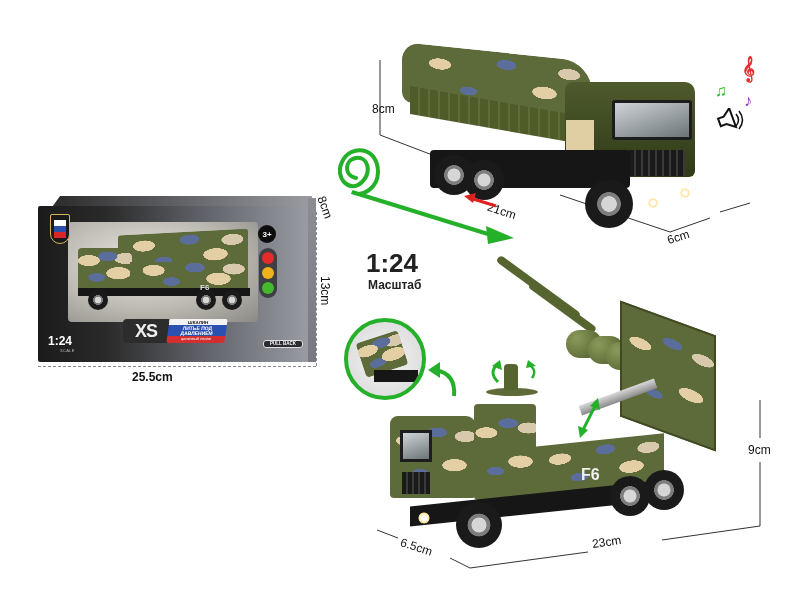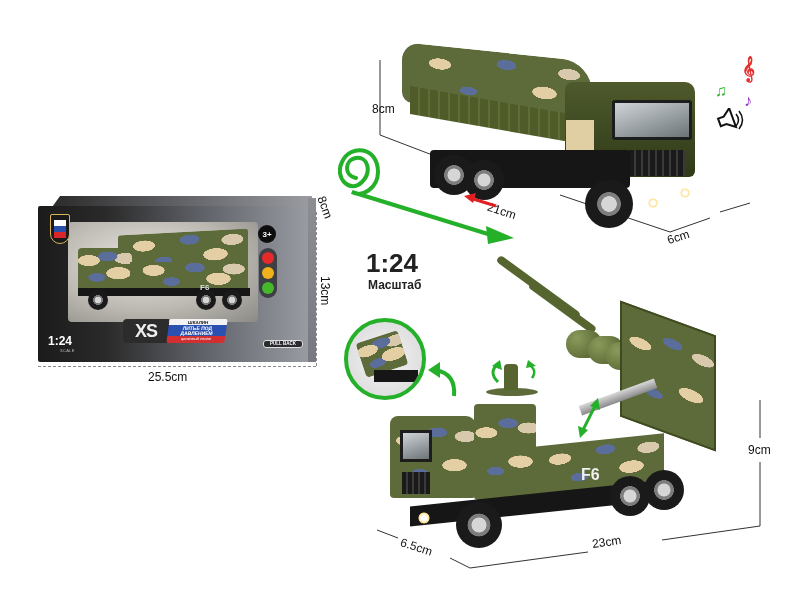--- a/index.html
+++ b/index.html
@@ -141,21 +141,21 @@
 <div class="abs xs-logo">XS</div>
 <div class="abs ru-flag">
   <span class="t1">ШКАЛИН</span>
   <span class="t2">ЛИТЬЕ ПОД ДАВЛЕНИЕМ</span>
   <span class="t3">цинковый сплав</span>
 </div>
 <div class="abs pullback">PULL BACK</div>
 
 <div class="abs dash-h" style="left:38px;top:366px;width:278px;"></div>
 <div class="abs dash-v" style="left:316px;top:212px;height:154px;"></div>
-<div class="abs dim" style="left:148px;top:370px;">25.5cm</div>
+<div class="abs dim" style="left:132px;top:370px;font-weight:bold;">25.5cm</div>
 <div class="abs dim" style="left:318px;top:276px;writing-mode:vertical-rl;">13cm</div>
 <div class="abs dim" style="left:318px;top:196px;writing-mode:vertical-rl;transform:rotate(-20deg);">8cm</div>
 
 <svg class="abs" style="left:370px;top:55px;" width="400" height="210">
   <line x1="10" y1="5" x2="10" y2="80" stroke="#333" stroke-width="1"></line>
   <line x1="10" y1="80" x2="120" y2="122" stroke="#333" stroke-width="1"></line>
   <line x1="190" y1="140" x2="300" y2="177" stroke="#333" stroke-width="1"></line>
   <line x1="300" y1="177" x2="340" y2="163" stroke="#333" stroke-width="1"></line>
   <line x1="350" y1="157" x2="380" y2="148" stroke="#333" stroke-width="1"></line>
 </svg>

